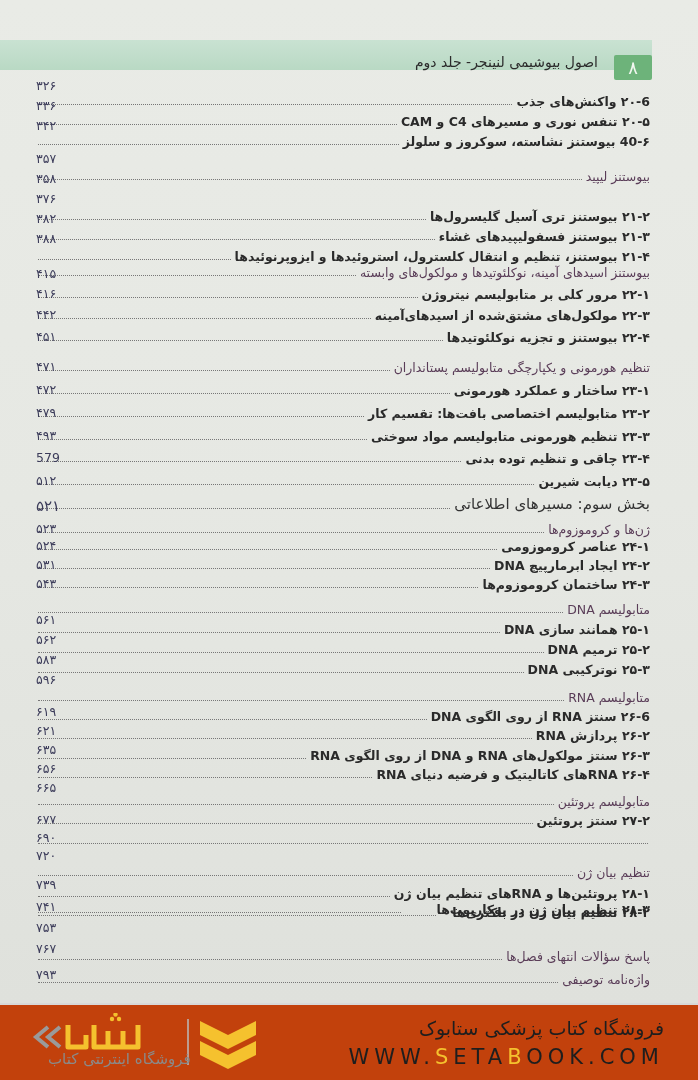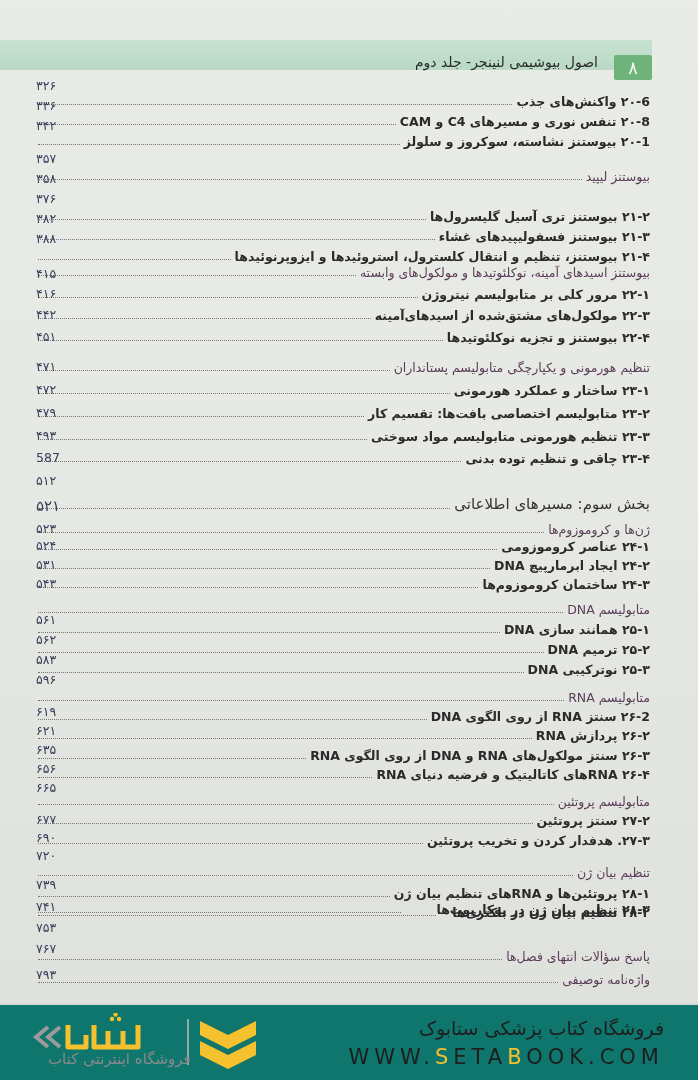--- a/index.html
+++ b/index.html
@@ -39,21 +39,21 @@
   .row.part .title { font-weight:normal; color:#333; font-size:15px; }
   .row .leader {
     flex:1; border-bottom:1.5px dotted #777; margin:0 2px 4px 2px; min-width:10px;
   }
   .pg {
     position:absolute; left:36px; font-size:12.5px; color:#3c3c5a; direction:rtl;
     white-space:nowrap; background:transparent;
   }
   .pg.part { font-size:15px; }
   .footer {
-    position:absolute; left:0; top:1003px; width:698px; height:77px; background:#0f766e;
+    position:absolute; left:0; top:1003px; width:698px; height:77px; background:#c2410c;
   }
   .footer-divider { position:absolute; left:0; top:0; width:698px; height:2px; background:#d8d8d8; }
   .shop-name {
     position:absolute; right:34px; top:14px; font-size:19px; color:#1e1e1e; direction:rtl;
   }
   .shop-url {
     position:absolute; right:34px; top:42px; font-size:21px; letter-spacing:5px; color:#1e1e1e;
     font-family:"DejaVu Sans", sans-serif;
   }
   .shop-url .accent { color:#f5c12e; }
@@ -69,26 +69,26 @@
   <div class="header-band"></div>
   <div class="header-num">۸</div>
   <div class="header-title">اصول بیوشیمی لنینجر- جلد دوم</div>
   <div class="toc" id="toc">
       <div class="row section" style="top: 93px;">
         <span class="title">۲۰-6  واکنش‌های جذب</span>
         <span class="leader"></span>
       </div>
       <div class="pg" style="top: 78px;">۳۲۶</div>
       <div class="row section" style="top: 113px;">
-        <span class="title">۲۰-8  تنفس نوری و مسیرهای C4 و CAM</span>
+        <span class="title">۲۰-۵  تنفس نوری و مسیرهای C4 و CAM</span>
         <span class="leader"></span>
       </div>
       <div class="pg" style="top: 98px;">۳۳۶</div>
       <div class="row section" style="top: 133px;">
-        <span class="title">۲۰-1  بیوستنز نشاسته، سوکروز و سلولز</span>
+        <span class="title">40-۶  بیوستنز نشاسته، سوکروز و سلولز</span>
         <span class="leader"></span>
       </div>
       <div class="pg" style="top: 118px;">۳۴۲</div>
       <div class="row chapter" style="top: 168px;">
         <span class="title">بیوستنز لیپید</span>
         <span class="leader"></span>
       </div>
       <div class="pg" style="top: 151px;">۳۵۷</div>
       <div class="pg" style="top: 171px;">۳۵۸</div>
       <div class="row section" style="top: 208px;">
@@ -143,21 +143,25 @@
       <div class="pg" style="top: 405px;">۴۷۹</div>
       <div class="row section" style="top: 428px;">
         <span class="title">۲۳-۳ تنظیم هورمونی متابولیسم مواد سوختی</span>
         <span class="leader"></span>
       </div>
       <div class="pg" style="top: 428px;">۴۹۳</div>
       <div class="row section" style="top: 450px;">
         <span class="title">۲۳-۴ چاقی و تنظیم توده بدنی</span>
         <span class="leader"></span>
       </div>
-      <div class="pg" style="top: 450px;">587</div>
+      <div class="pg" style="top: 450px;">579</div>
+      <div class="row section" style="top: 473px;">
+        <span class="title">۲۳-۵ دیابت شیرین</span>
+        <span class="leader"></span>
+      </div>
       <div class="pg" style="top: 473px;">۵۱۲</div>
       <div class="row part" style="top: 497px;">
         <span class="title">بخش سوم: مسیرهای اطلاعاتی</span>
         <span class="leader"></span>
       </div>
       <div class="pg part" style="top: 497px;">۵۲۱</div>
       <div class="row chapter" style="top: 521px;">
         <span class="title">ژن‌ها و کروموزوم‌ها</span>
         <span class="leader"></span>
       </div>
@@ -196,21 +200,21 @@
         <span class="title">۲۵-۳  نوترکیبی  DNA</span>
         <span class="leader"></span>
       </div>
       <div class="pg" style="top: 672px;">۵۹۶</div>
       <div class="row chapter" style="top: 689px;">
         <span class="title">متابولیسم RNA</span>
         <span class="leader"></span>
       </div>
       <div class="pg" style="top: 704px;">۶۱۹</div>
       <div class="row section" style="top: 708px;">
-        <span class="title">۲۶-2  سنتز RNA از روی الگوی DNA</span>
+        <span class="title">۲۶-6  سنتز RNA از روی الگوی DNA</span>
         <span class="leader"></span>
       </div>
       <div class="pg" style="top: 723px;">۶۲۱</div>
       <div class="row section" style="top: 727px;">
         <span class="title">۲۶-۲  پردازش RNA</span>
         <span class="leader"></span>
       </div>
       <div class="pg" style="top: 742px;">۶۳۵</div>
       <div class="row section" style="top: 747px;">
         <span class="title">۲۶-۳  سنتز مولکول‌های RNA و DNA از روی الگوی RNA</span>
@@ -226,21 +230,20 @@
         <span class="title">متابولیسم پروتئین</span>
         <span class="leader"></span>
       </div>
       <div class="pg" style="top: 812px;">۶۷۷</div>
       <div class="row section" style="top: 812px;">
         <span class="title">۲۷-۲ سنتز پروتئین</span>
         <span class="leader"></span>
       </div>
       <div class="pg" style="top: 830px;">۶۹۰</div>
       <div class="row section" style="top: 832px;">
-        <span class="title">۲۷-۳. هدفدار کردن و تخریب پروتئین</span>
         <span class="leader"></span>
       </div>
       <div class="pg" style="top: 848px;">۷۲۰</div>
       <div class="row chapter" style="top: 864px;">
         <span class="title">تنظیم بیان ژن</span>
         <span class="leader"></span>
       </div>
       <div class="row section" style="top: 885px;">
         <span class="title">۲۸-۱  پروتئین‌ها و RNAهای تنظیم بیان ژن</span>
         <span class="leader"></span>

